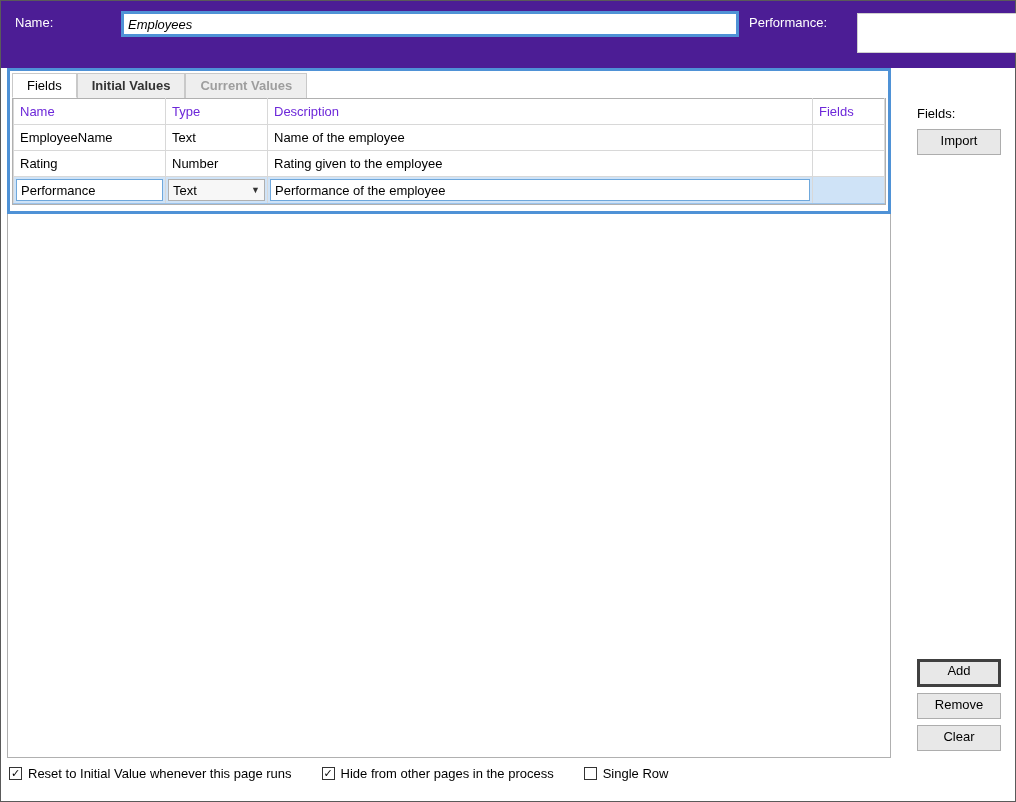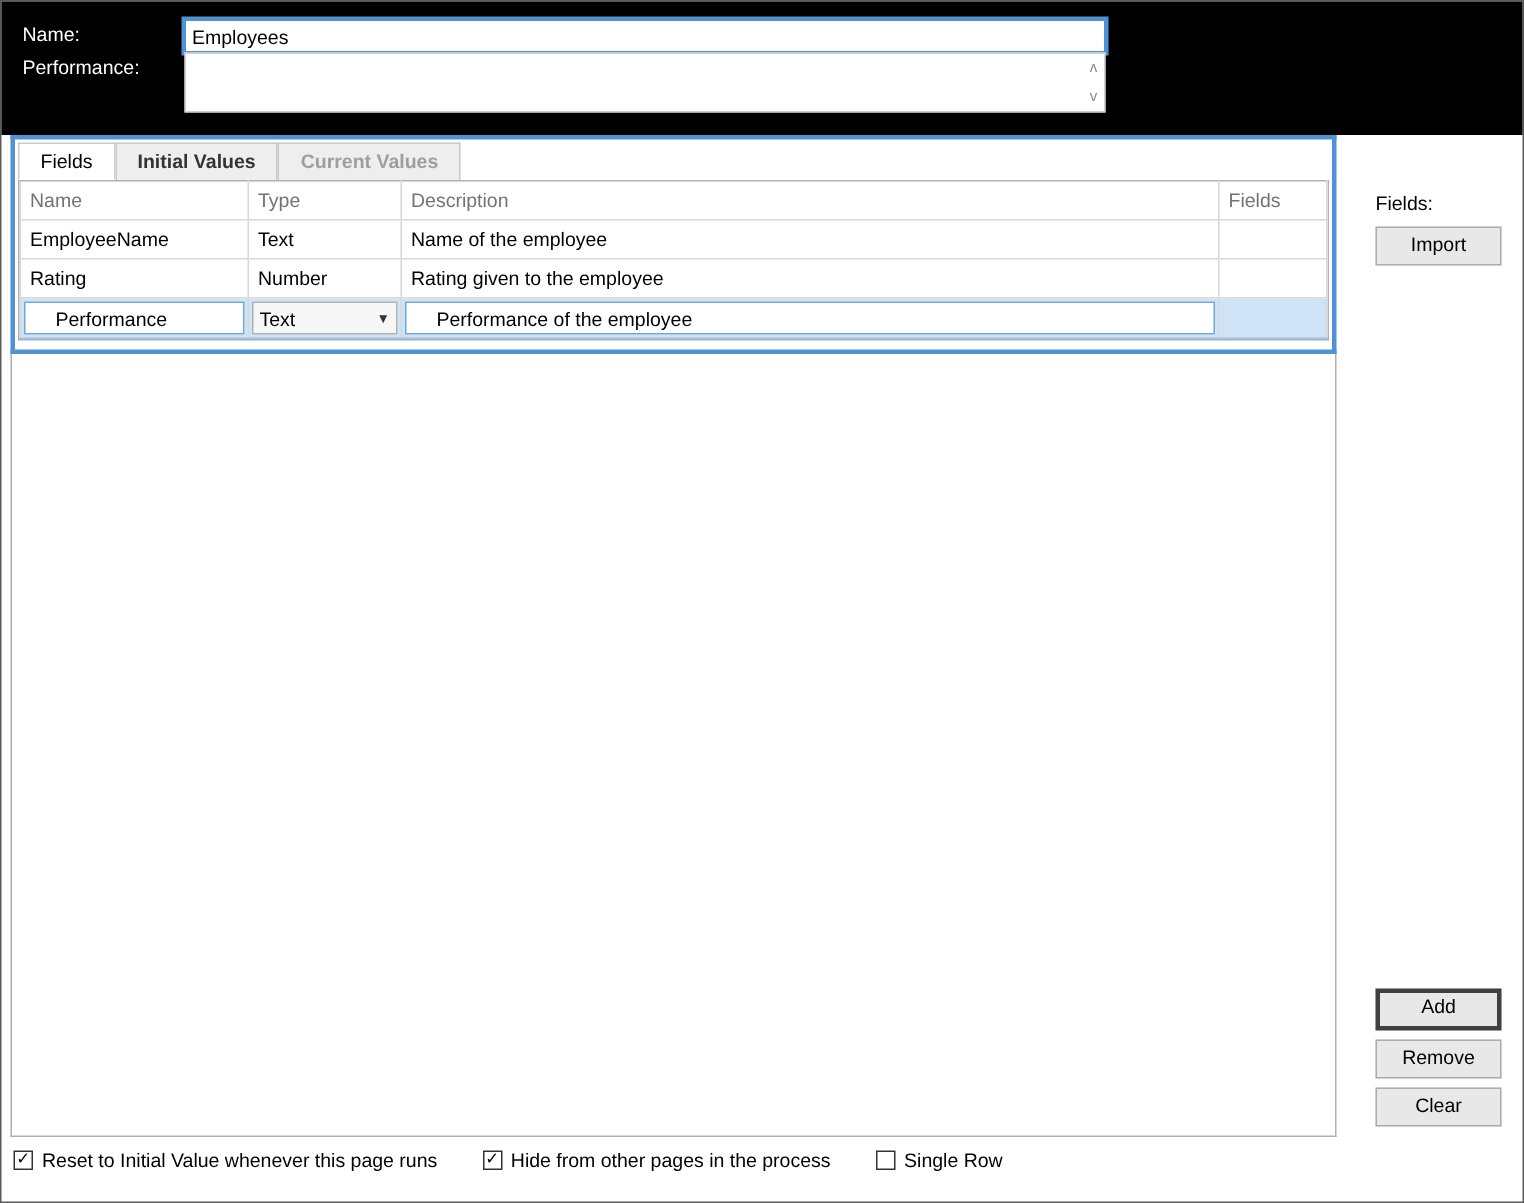--- a/index.html
+++ b/index.html
@@ -8,24 +8,24 @@
   .window { width: 1016px; height: 802px; display: flex; flex-direction: column; border: 1px solid #5a5a5a; }
 
   
   .titlebar { height: 30px; display: flex; align-items: center; background: #fff; padding-left: 8px; }
   .titlebar .logo { width: 16px; height: 16px; margin-right: 8px; display: inline-flex; align-items: center; justify-content: center; }
   .titlebar .title { flex: 0 0 auto; font-size: 14px; color: #000; }
   .titlebar .spacer { flex: 1; }
   .titlebar .ctrl { width: 46px; height: 30px; display: inline-flex; align-items: center; justify-content: center; font-size: 16px; color: #000; }
 
   
-  .header { background: #000000; color: #fff; padding: 12px 14px 12px 14px; display: flex; flex-direction: column; }
+  .header { background: #4c1d95; color: #fff; padding: 12px 14px 12px 14px; display: flex; flex-direction: row; gap: 12px; }
   .header-row { display: flex; align-items: flex-start; gap: 18px; }
   .header-label { width: 90px; color: #fff; padding-top: 2px; }
-  .header .name-input { width: 614px; height: 22px; border: 1px solid #5b9bd5; background: #fff; color: #000; padding: 1px 4px; }
+  .header .name-input { width: 614px; height: 22px; border: 1px solid #5b9bd5; background: #fff; color: #000; padding: 1px 4px; font-style: italic; }
   .header .desc-box { width: 614px; height: 40px; background: #fff; border: 1px solid #cfcfcf; color: #000; position: relative; padding: 2px 18px 2px 4px; resize: none; }
   .desc-wrap { position: relative; width: 614px; }
   .spin-btns { position: absolute; right: 1px; top: 1px; width: 14px; height: 38px; display: flex; flex-direction: column; }
   .spin-btns div { flex: 1; display: flex; align-items: center; justify-content: center; color: #888; font-size: 10px; cursor: default; }
 
   
   .body { flex: 1; display: flex; flex-direction: column; padding: 0 14px 12px 6px; position: relative; }
 
   .content-row { display: flex; gap: 26px; flex: 1; min-height: 0; }
   .left-pane { width: 898px; display: flex; flex-direction: column; }
@@ -37,23 +37,23 @@
   .tab { padding: 4px 14px; border: 1px solid #c9c9c9; border-bottom: none; background: #f3f3f3; color: #333; margin-right: 0; }
   .tab.active { background: #fff; color: #000; border-bottom: 1px solid #fff; position: relative; z-index: 2; }
   .tab.disabled { color: #9e9e9e; }
   .tab:not(.active) { background: #eee; font-weight: bold; }
 
   
   .tablewrap { border: 3px solid #4f92d6; border-top: none; padding: 0 2px 6px 2px; background: #fff; }
   .table-container { border: 1px solid #b0b0b0; border-top: none; background: #fff; }
   .grid { width: 100%; border-collapse: collapse; table-layout: fixed; }
   .grid th, .grid td { border: 1px solid #d8d8d8; padding: 5px 6px; text-align: left; font-weight: normal; background: #fff; height: 24px; }
-  .grid th { font-weight: normal; color: #737373; background: #fff; border-top: 1px solid #b0b0b0; }
+  .grid th { font-weight: normal; color: #6d28d9; background: #fff; border-top: 1px solid #b0b0b0; }
   .grid tr.editing td { background: #cfe3f7; border-top: 1px solid #9cc3ea; border-bottom: 1px solid #9cc3ea; }
-  .grid .cell-input { width: 100%; height: 22px; border: 1px solid #6fa8dc; background: #fff; padding: 1px 20px; }
+  .grid .cell-input { width: 100%; height: 22px; border: 1px solid #6fa8dc; background: #fff; padding: 1px 4px; }
   .grid .cell-select { width: 100%; height: 22px; border: 1px solid #b0b0b0; background: #f7f7f7; padding: 1px 4px; position: relative; display: flex; align-items: center; justify-content: space-between; }
   .grid .cell-select .caret { font-size: 9px; color: #333; }
   .col-name { width: 152px; }
   .col-type { width: 102px; }
   .col-desc { width: auto; }
   .col-fields { width: 72px; }
 
   .rest-pane { flex: 1; border: 1px solid #b0b0b0; border-top: none; background: #fff; margin-right: 0; }
 
   

